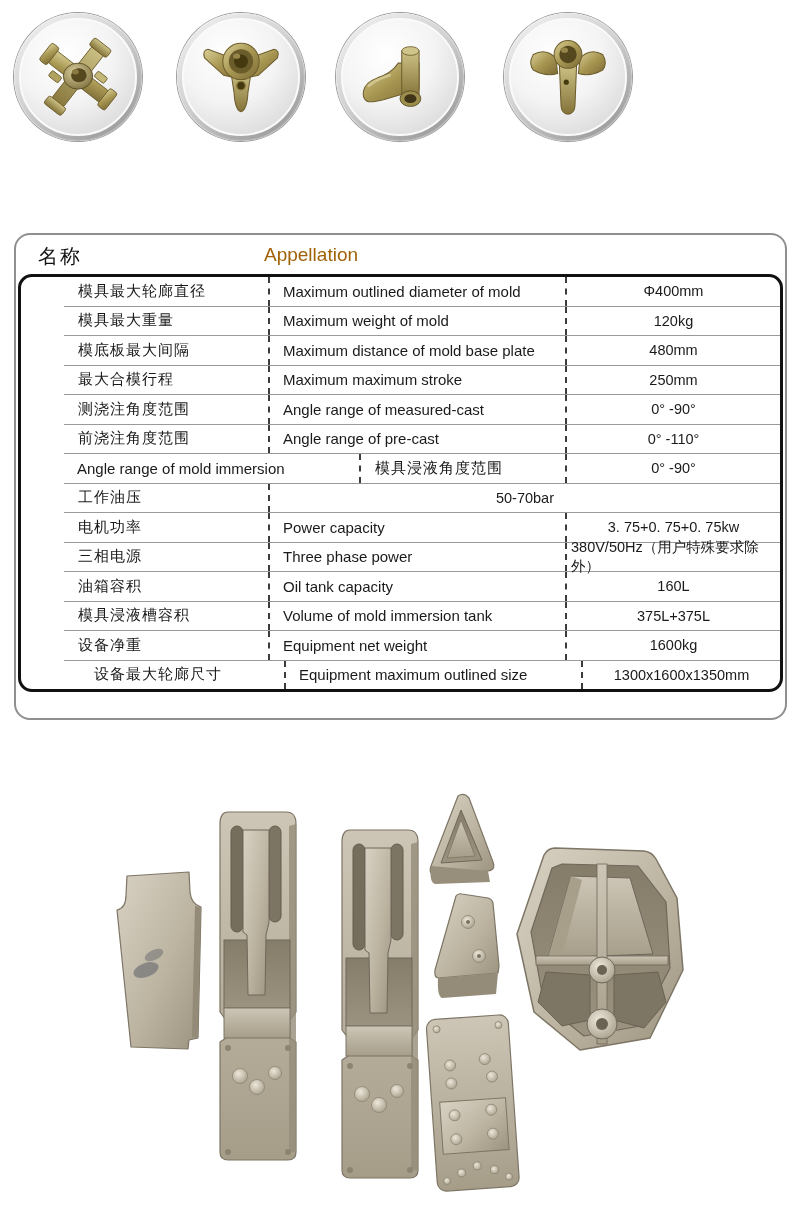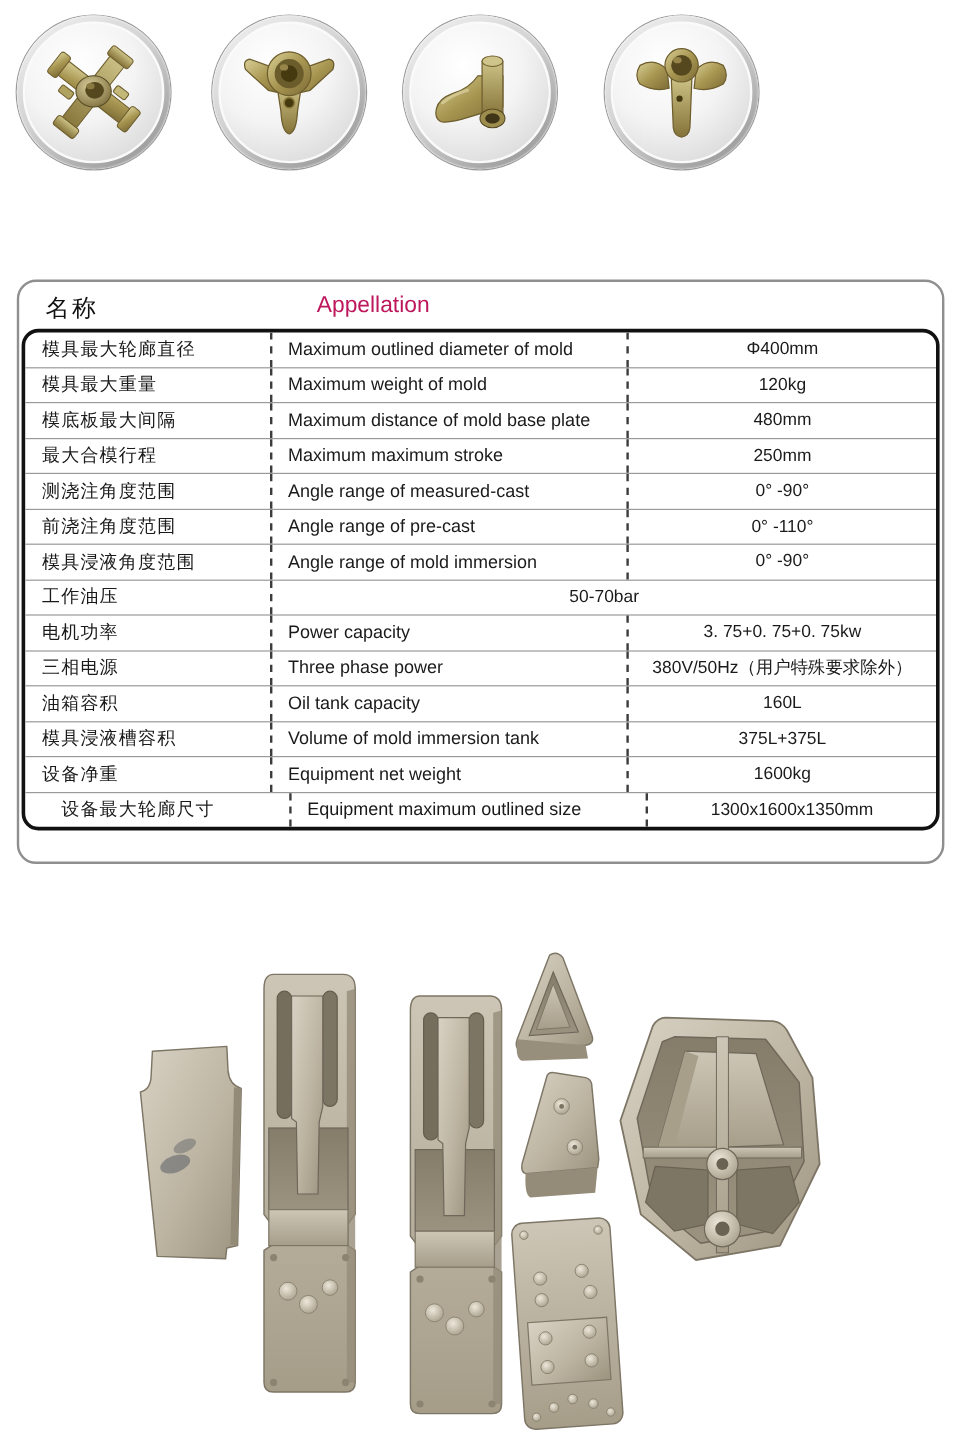--- a/index.html
+++ b/index.html
@@ -31,32 +31,33 @@
   .spec-card{
     position:absolute;left:14px;top:233px;width:773px;height:487px;
     border:2px solid #8f8f8f;border-radius:16px;background:#fff;
     box-sizing:border-box;
   }
   .spec-head{position:relative;height:39px;}
   .spec-head .cn{
     position:absolute;left:22px;top:8px;font-size:20px;letter-spacing:2px;color:#111;
   }
   .spec-head .en{
-    position:absolute;left:248px;top:9px;font-size:19px;color:#be185d;
+    position:absolute;left:248px;top:9px;font-size:19px;color:#a16207;
   }
   .spec-table{
     position:absolute;left:2px;right:2px;top:39px;bottom:26px;
     border:3px solid #111;border-radius:14px;overflow:hidden;
     display:flex;flex-direction:column;background:#fff;
     box-sizing:border-box;
   }
   .spec-row{
     flex:1;display:flex;align-items:stretch;
     border-bottom:1px solid #9a9a9a;
     min-height:0;
+    margin-left:43px;
   }
   .spec-row:last-child{border-bottom:none;padding-left:16px;}
   .cell{display:flex;align-items:center;box-sizing:border-box;min-width:0;}
   .cell.c-cn{width:206px;padding-left:14px;font-size:15px;letter-spacing:1px;border-right:2px dashed #3c3c3c;}
   .cell.c-en{width:297px;padding-left:13px;font-size:15px;border-right:2px dashed #3c3c3c;}
   .cell.c-val{flex:1;justify-content:center;font-size:14.5px;text-align:left;padding:0 4px;}
 
   
   .photo{position:absolute;left:100px;top:770px;width:600px;height:441px;}
 </style>
@@ -193,22 +194,22 @@
         <div class="cell c-cn">测浇注角度范围</div>
         <div class="cell c-en">Angle range of measured-cast</div>
         <div class="cell c-val">0° -90°</div>
       </div>
       <div class="spec-row">
         <div class="cell c-cn">前浇注角度范围</div>
         <div class="cell c-en">Angle range of pre-cast</div>
         <div class="cell c-val">0° -110°</div>
       </div>
       <div class="spec-row">
+        <div class="cell c-en">Angle range of mold immersion</div>
         <div class="cell c-cn">模具浸液角度范围</div>
-        <div class="cell c-en">Angle range of mold immersion</div>
         <div class="cell c-val">0° -90°</div>
       </div>
       <div class="spec-row">
         <div class="cell c-cn">工作油压</div>
         <div class="cell c-val">50-70bar</div>
       </div>
       <div class="spec-row">
         <div class="cell c-cn">电机功率</div>
         <div class="cell c-en">Power capacity</div>
         <div class="cell c-val">3. 75+0. 75+0. 75kw</div>

